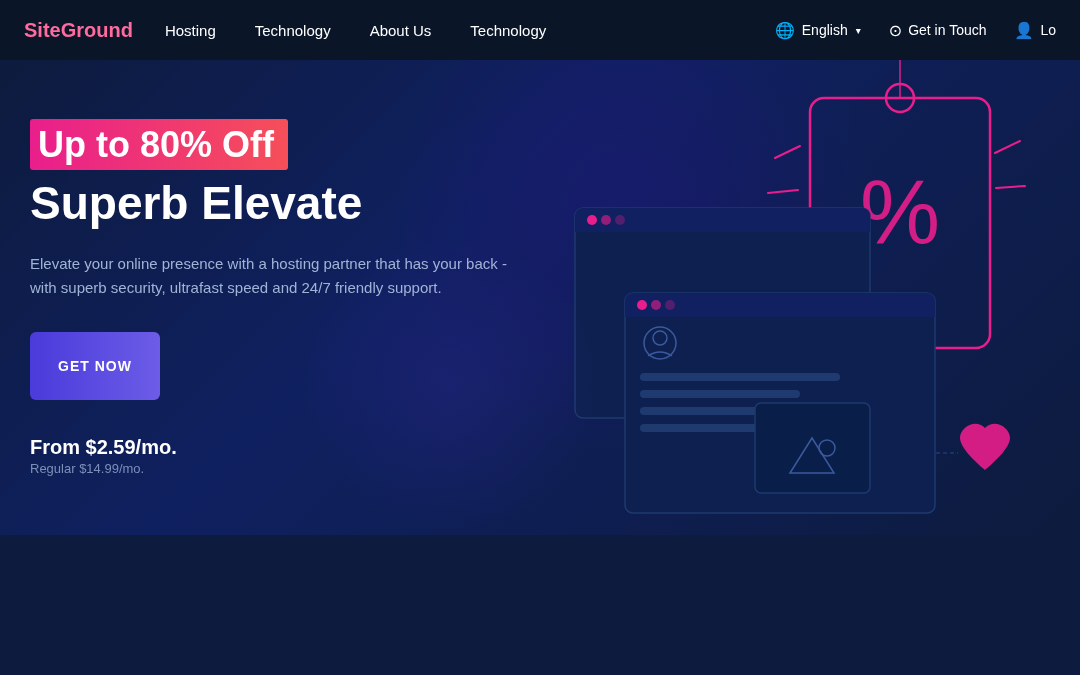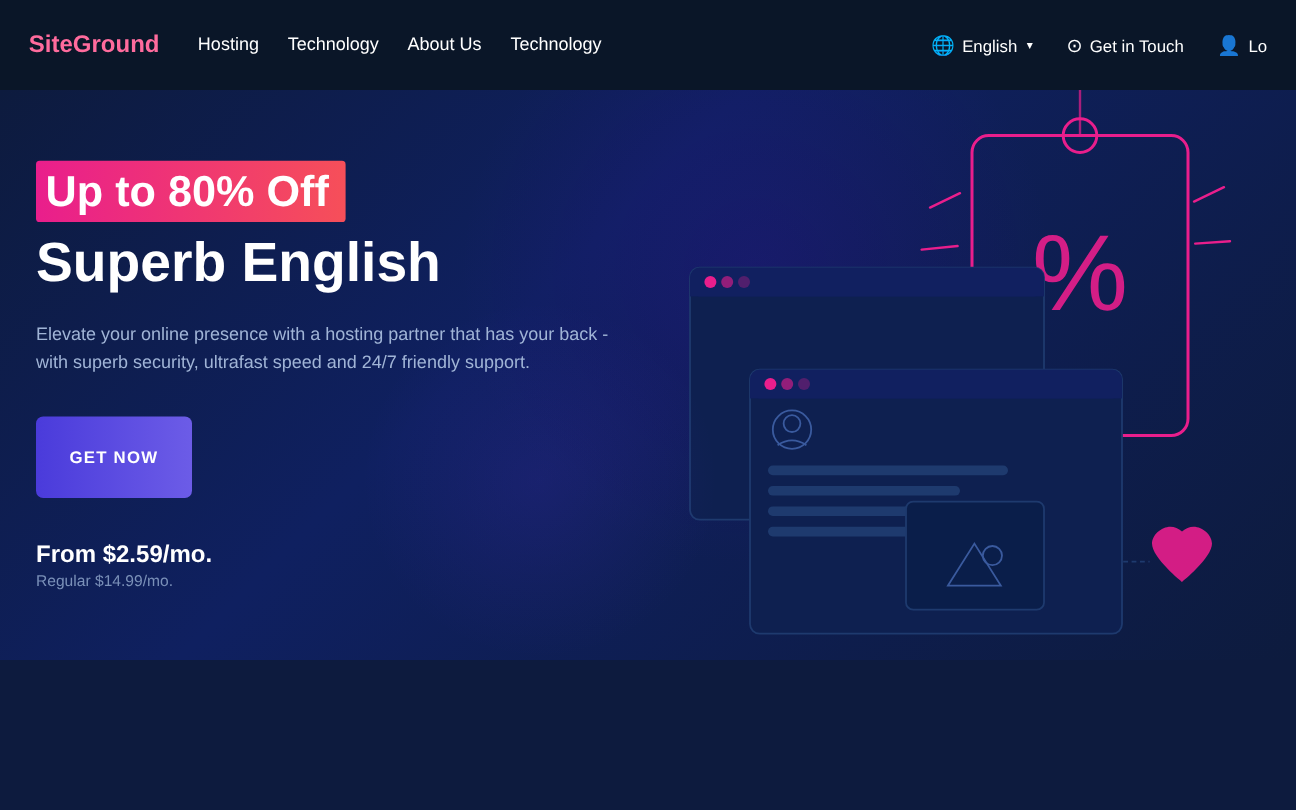--- a/index.html
+++ b/index.html
@@ -10,37 +10,37 @@
       font-family: 'Segoe UI', Arial, sans-serif;
       background-color: #0d1b3e;
       color: #fff;
     }
 
     
     nav {
       display: flex;
       align-items: center;
       background-color: #0a1628;
-      height: 75px;
+      height: 60px;
       padding: 0 24px;
       position: relative;
       z-index: 10;
     }
     .nav-logo {
       font-size: 20px;
       font-weight: 700;
       color: #fff;
       margin-right: 32px;
       white-space: nowrap;
     }
     .nav-logo span { color: #ff6b9d; }
     .nav-links {
       display: flex;
       align-items: center;
-      gap: 24px;
+      gap: 39px;
       flex: 1;
     }
     .nav-link {
       color: #fff;
       font-size: 15px;
       font-weight: 500;
       cursor: pointer;
       white-space: nowrap;
       text-decoration: none;
     }
@@ -209,21 +209,21 @@
     <div class="nav-right-item">
       <span class="icon-char">👤</span>
       <span>Lo</span>
     </div>
   </div>
 </nav>
 
 <section class="hero">
   <div class="hero-content">
     <div class="discount-badge">Up to 80% Off</div>
-    <h1 class="hero-title">Superb English</h1>
+    <h1 class="hero-title">Superb Elevate</h1>
     <p class="hero-description">Elevate your online presence with a hosting partner that has your back - with superb security, ultrafast speed and 24/7 friendly support.</p>
     <button class="cta-button">GET NOW</button>
     <div class="pricing-info">
       <div class="pricing-main">From $2.59/mo.</div>
       <div class="pricing-original">Regular $14.99/mo.</div>
     </div>
   </div>
 
   <div class="hero-illustration">
     <svg class="illustration-svg" viewBox="0 0 580 520" xmlns="http://www.w3.org/2000/svg">

